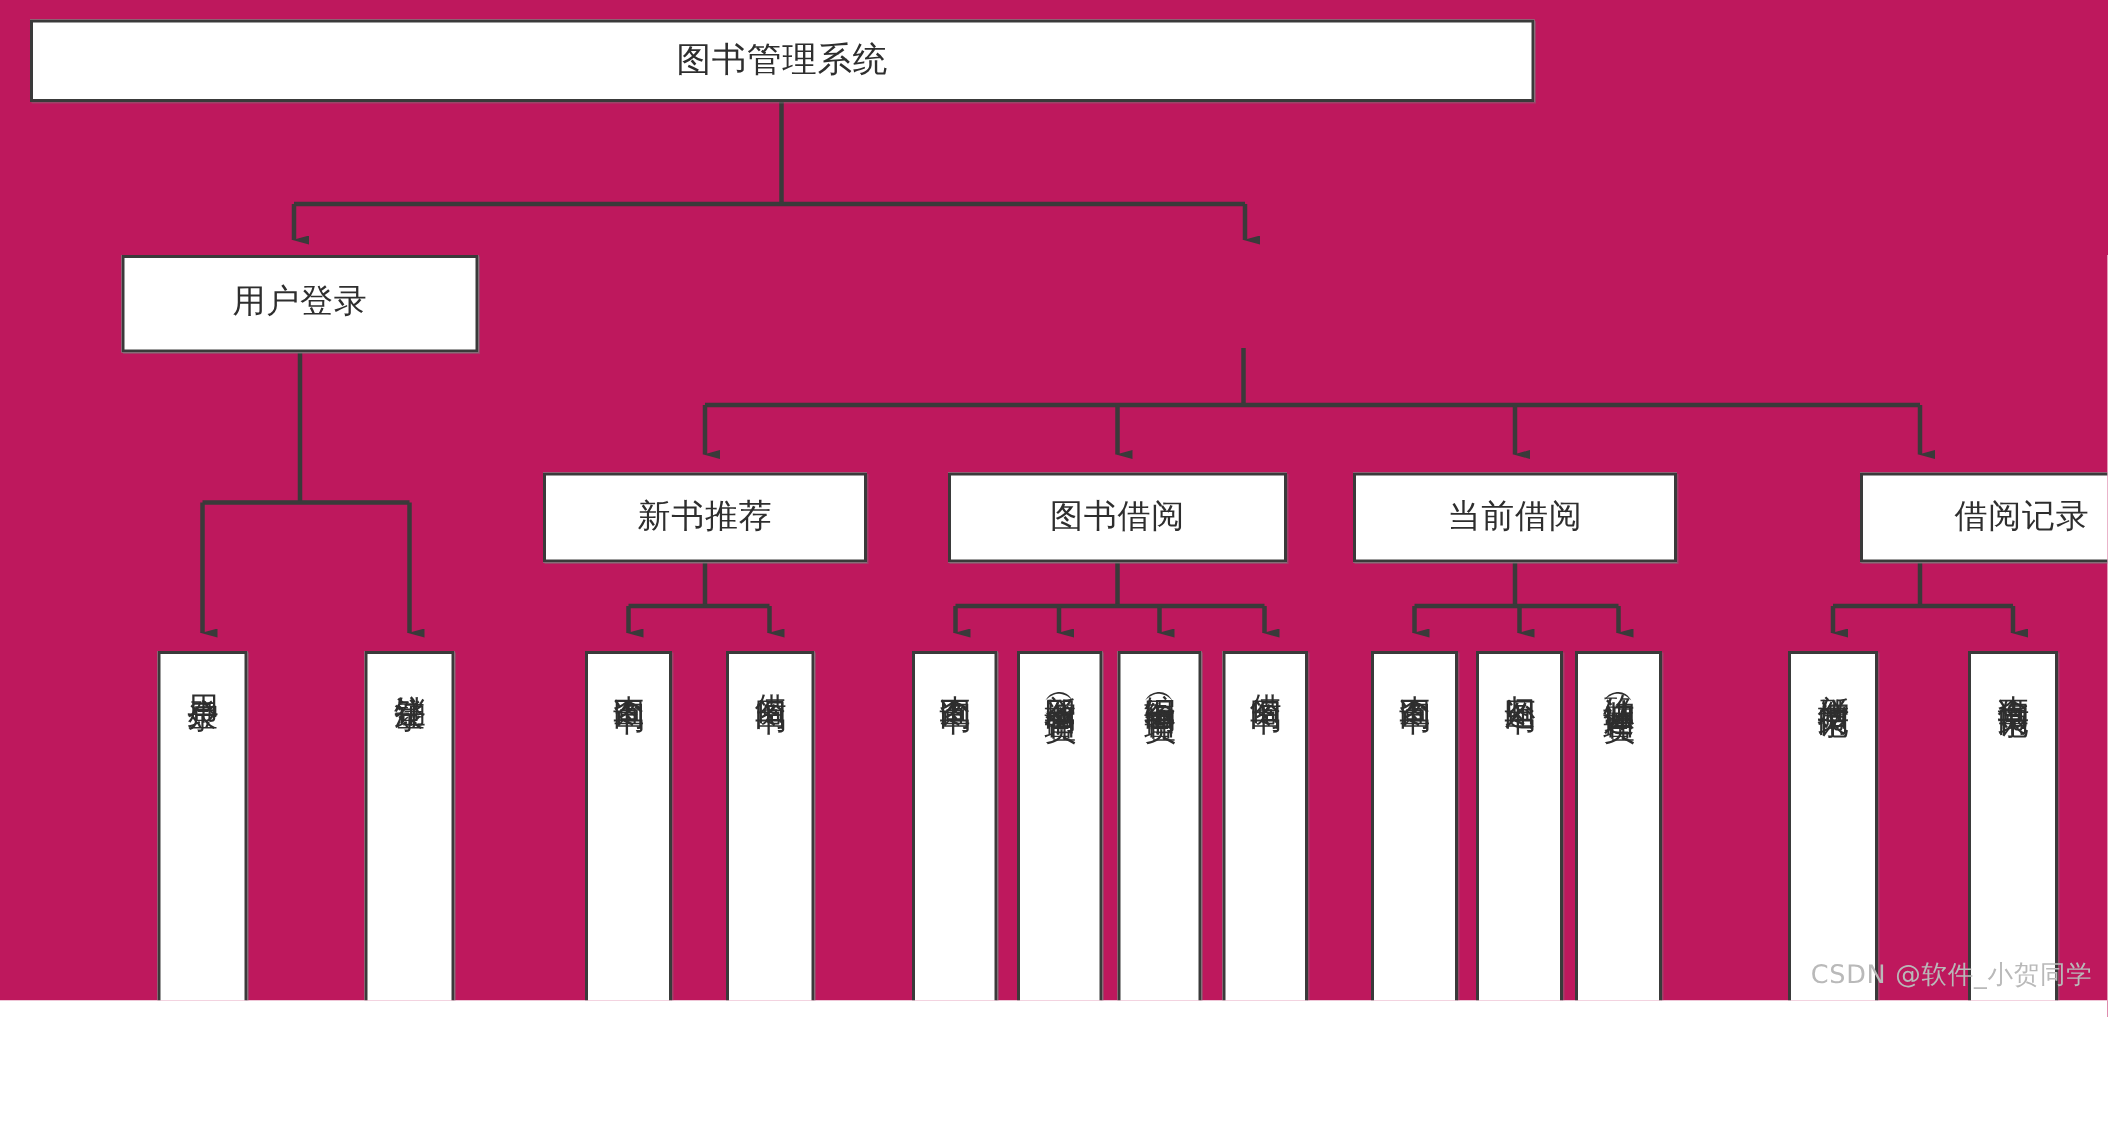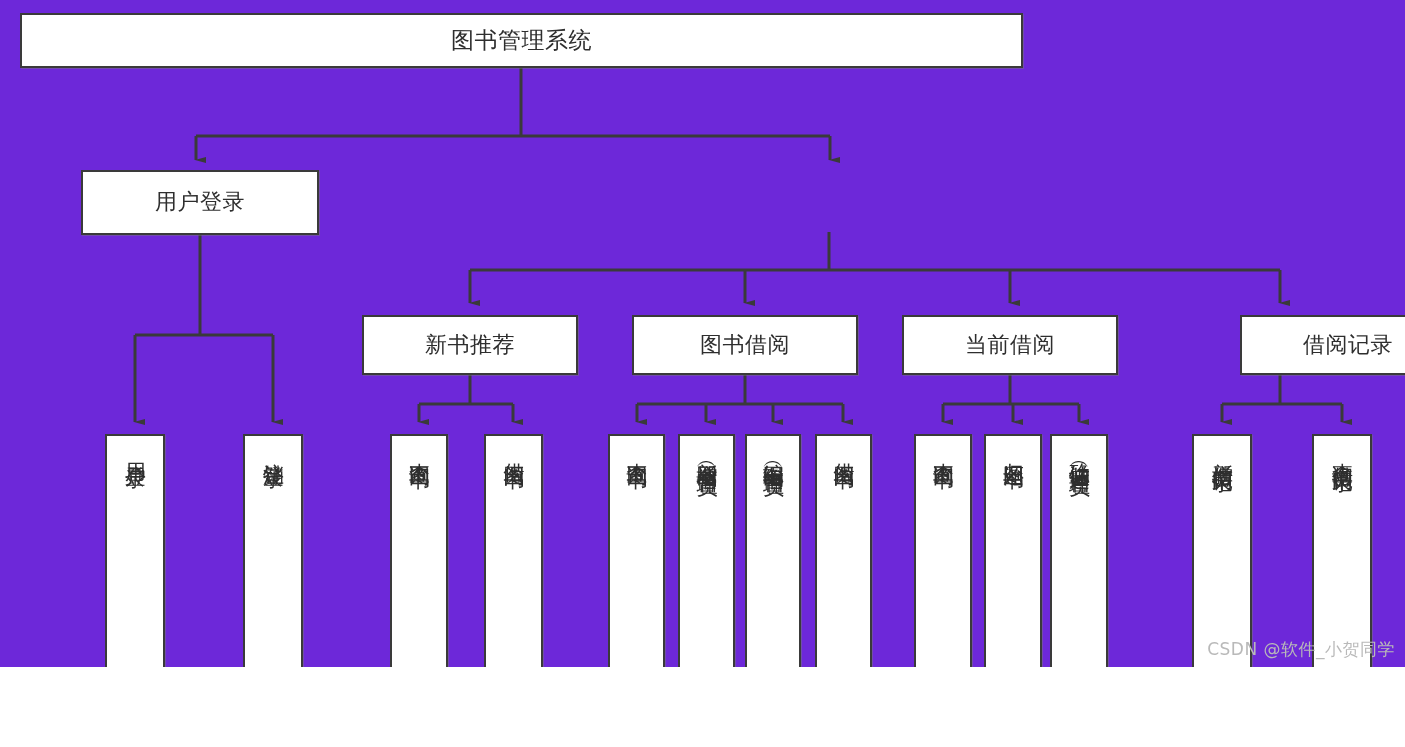--- a/index.html
+++ b/index.html
@@ -7,21 +7,21 @@
     padding: 0;
     background: #ffffff;
   }
   body {
     font-family: "DejaVu Sans", "Liberation Sans", sans-serif;
   }
   #canvas {
     position: relative;
     width: 1405px;
     height: 667px;
-    background: #6d28d9;
+    background: #be185d;
     overflow: hidden;
   }
   #edges {
     position: absolute;
     left: 0;
     top: 0;
     width: 1405px;
     height: 747px;
   }
   .node {

